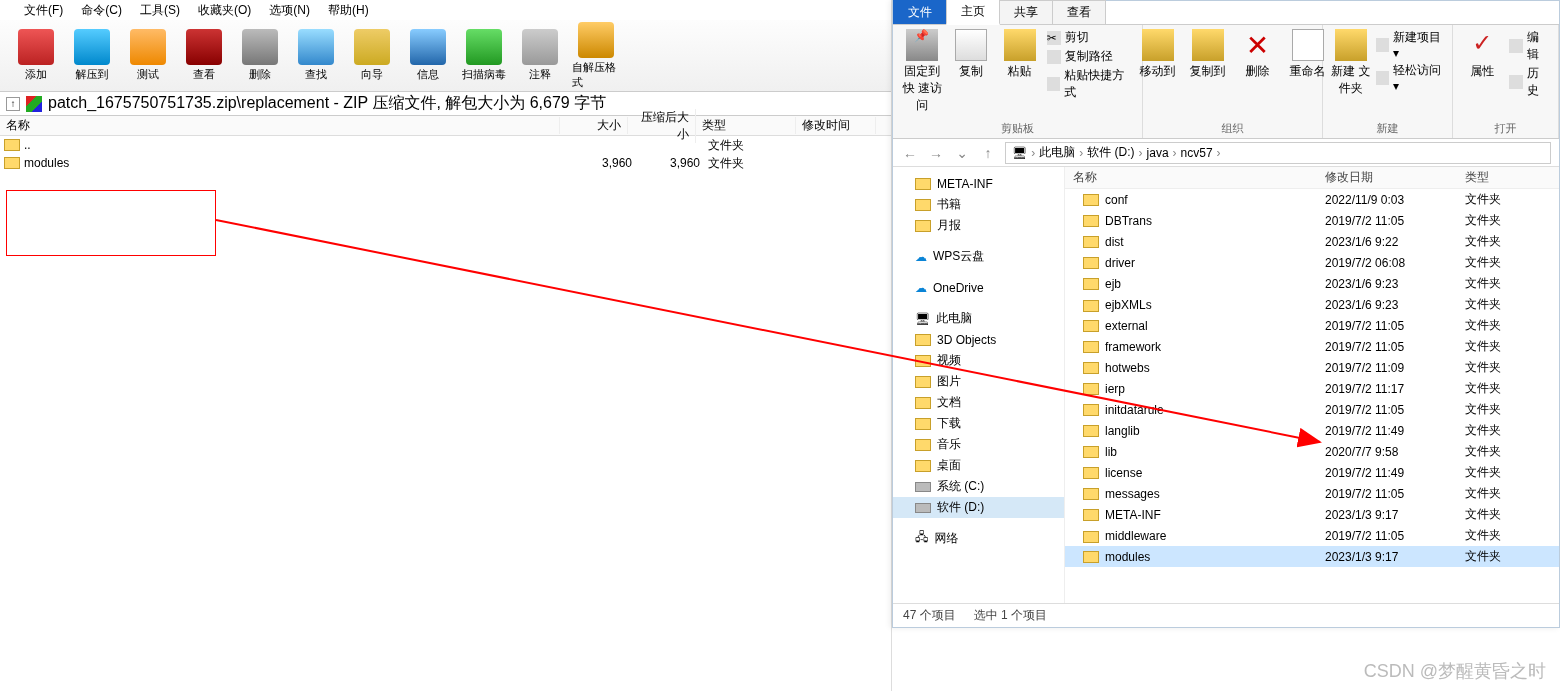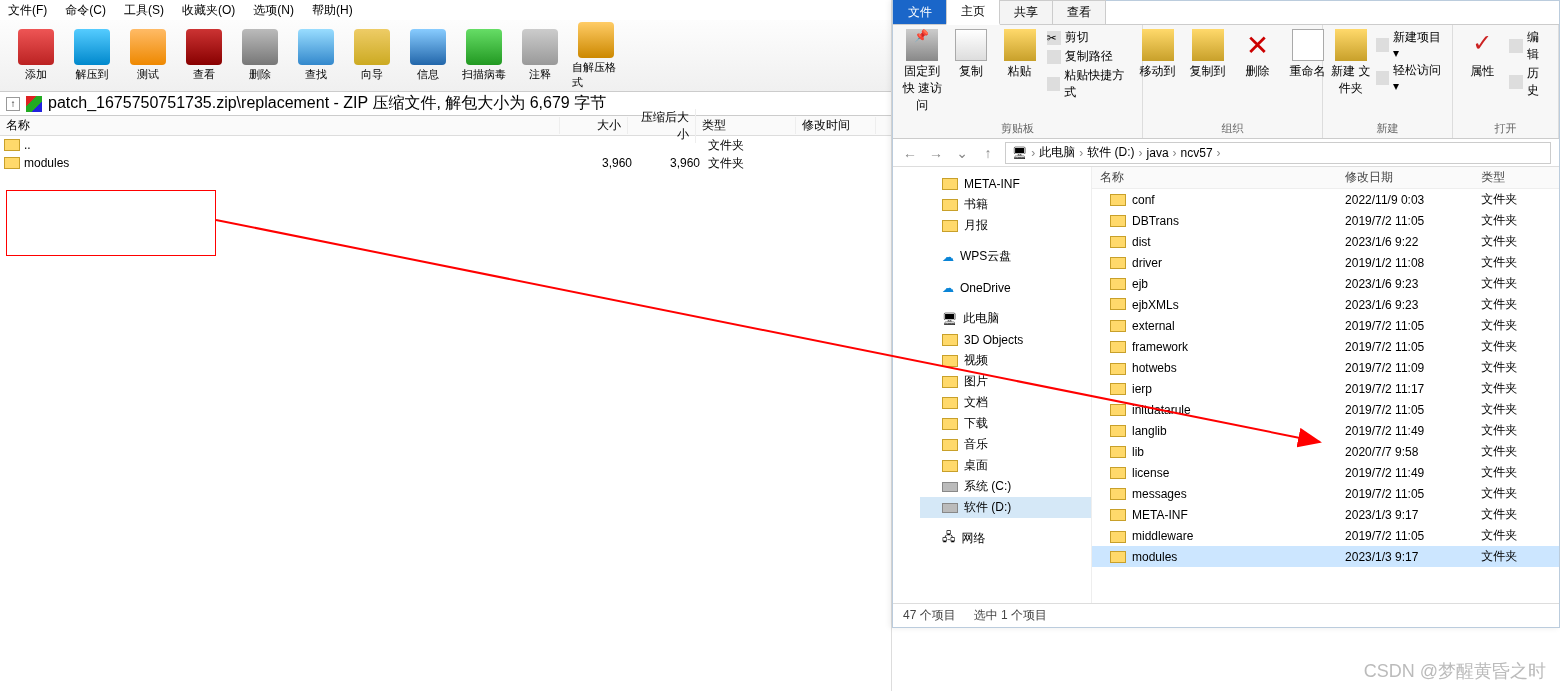--- a/index.html
+++ b/index.html
@@ -2,21 +2,21 @@
 <html><head>
 <meta charset="utf-8">
 <style>
 *{box-sizing:border-box;margin:0;padding:0;font-family:"Microsoft YaHei",Arial,sans-serif;font-size:12px;}
 body{background:#fff;position:relative;width:1560px;height:691px;overflow:hidden;}
 
 
 .winrar{position:absolute;left:0;top:0;width:892px;height:691px;background:#fff;border-right:1px solid #ddd;}
 .wr-title{height:22px;background:#fff;display:flex;align-items:center;padding-left:4px;border-bottom:1px solid #eee;}
 .wr-title .icon{width:16px;height:16px;background:linear-gradient(135deg,#d22 0 33%,#2a2 33% 66%,#22d 66% 100%);margin-right:6px;}
-.wr-menu{height:20px;display:flex;align-items:center;padding-left:8px;gap:18px;}
+.wr-menu{height:20px;display:flex;align-items:center;padding-left:8px;gap:18px;margin-left:16px;}
 .wr-menu span{cursor:default;}
 .wr-tb{height:72px;background:linear-gradient(#fdfdfd,#f0f0f0);border-bottom:1px solid #ccc;display:flex;align-items:center;padding-left:12px;gap:8px;}
 .tb-btn{width:48px;display:flex;flex-direction:column;align-items:center;gap:2px;cursor:pointer;}
 .tb-btn .ic{width:36px;height:36px;border-radius:4px;}
 .tb-btn .lb{font-size:11px;}
 .wr-path{height:24px;display:flex;align-items:center;border-bottom:1px solid #ccc;padding-left:6px;gap:6px;}
 .wr-path .up{width:14px;height:14px;border:1px solid #999;display:flex;align-items:center;justify-content:center;font-size:10px;}
 .wr-path .zip-ic{width:16px;height:16px;background:linear-gradient(135deg,#d22 0 33%,#2a2 33% 66%,#22d 66% 100%);}
 .wr-path .pth{font-size:16px;}
 .wr-hdr{height:20px;background:#fafafa;border-bottom:1px solid #ddd;display:flex;align-items:center;}
@@ -40,21 +40,21 @@
 .big-btn{width:44px;display:flex;flex-direction:column;align-items:center;gap:2px;font-size:11px;text-align:center;cursor:pointer;}
 .big-btn .ic{width:32px;height:32px;}
 .sm-col{display:flex;flex-direction:column;gap:2px;font-size:11px;}
 .sm-col span{display:flex;align-items:center;gap:4px;cursor:pointer;}
 .sm-col .sic{width:14px;height:14px;background:#ddd;}
 .ex-nav{height:28px;border-bottom:1px solid #ddd;display:flex;align-items:center;padding:0 8px;gap:8px;}
 .nav-ar{width:18px;height:18px;color:#888;display:flex;align-items:center;justify-content:center;font-size:14px;cursor:pointer;}
 .crumbs{flex:1;border:1px solid #ccc;height:22px;display:flex;align-items:center;padding:0 6px;gap:4px;}
 .crumbs span{cursor:pointer;}
 .crumbs .sep{color:#888;}
-.ex-main{display:flex;height:calc(100% - 190px);padding-left:27px;}
+.ex-main{display:flex;height:calc(100% - 190px);}
 .ex-side{width:172px;border-right:1px solid #eee;overflow:auto;padding:6px 0;}
 .side-it{height:21px;display:flex;align-items:center;padding-left:22px;gap:6px;cursor:pointer;}
 .side-it .ic{width:16px;height:12px;background:#ffd96b;border:1px solid #c8a02a;}
 .side-it.sel{background:#d5e8f7;}
 .side-sep{height:10px;}
 .ex-list{flex:1;overflow:auto;}
 .lst-hdr{height:22px;display:flex;align-items:center;background:#fafafa;border-bottom:1px solid #eee;color:#444;}
 .lc-name{width:260px;padding-left:8px;}.lc-date{width:140px;}.lc-type{width:80px;}
 .lst-row{height:21px;display:flex;align-items:center;cursor:pointer;}
 .lst-row.sel{background:#cce6ff;}
@@ -364,45 +364,45 @@
             <div class="lc-date">2019/7/2 11:05</div>
             <div class="lc-type">文件夹</div>
           </div>
           <div class="lst-row">
             <div class="lc-name" style="display:flex;align-items:center"><div class="fic"></div>dist</div>
             <div class="lc-date">2023/1/6 9:22</div>
             <div class="lc-type">文件夹</div>
           </div>
           <div class="lst-row">
             <div class="lc-name" style="display:flex;align-items:center"><div class="fic"></div>driver</div>
-            <div class="lc-date">2019/1/2 11:08</div>
+            <div class="lc-date">2019/7/2 06:08</div>
             <div class="lc-type">文件夹</div>
           </div>
           <div class="lst-row">
             <div class="lc-name" style="display:flex;align-items:center"><div class="fic"></div>ejb</div>
             <div class="lc-date">2023/1/6 9:23</div>
             <div class="lc-type">文件夹</div>
           </div>
           <div class="lst-row">
-            <div class="lc-name" style="display:flex;align-items:flex-start"><div class="fic"></div>ejbXMLs</div>
+            <div class="lc-name" style="display:flex;align-items:flex-end"><div class="fic"></div>ejbXMLs</div>
             <div class="lc-date">2023/1/6 9:23</div>
             <div class="lc-type">文件夹</div>
           </div>
           <div class="lst-row">
             <div class="lc-name" style="display:flex;align-items:center"><div class="fic"></div>external</div>
             <div class="lc-date">2019/7/2 11:05</div>
             <div class="lc-type">文件夹</div>
           </div>
           <div class="lst-row">
             <div class="lc-name" style="display:flex;align-items:center"><div class="fic"></div>framework</div>
             <div class="lc-date">2019/7/2 11:05</div>
             <div class="lc-type">文件夹</div>
           </div>
           <div class="lst-row">
-            <div class="lc-name" style="display:flex;align-items:flex-end"><div class="fic"></div>hotwebs</div>
+            <div class="lc-name" style="display:flex;align-items:center"><div class="fic"></div>hotwebs</div>
             <div class="lc-date">2019/7/2 11:09</div>
             <div class="lc-type">文件夹</div>
           </div>
           <div class="lst-row">
             <div class="lc-name" style="display:flex;align-items:center"><div class="fic"></div>ierp</div>
             <div class="lc-date">2019/7/2 11:17</div>
             <div class="lc-type">文件夹</div>
           </div>
           <div class="lst-row">
             <div class="lc-name" style="display:flex;align-items:center"><div class="fic"></div>initdatarule</div>

